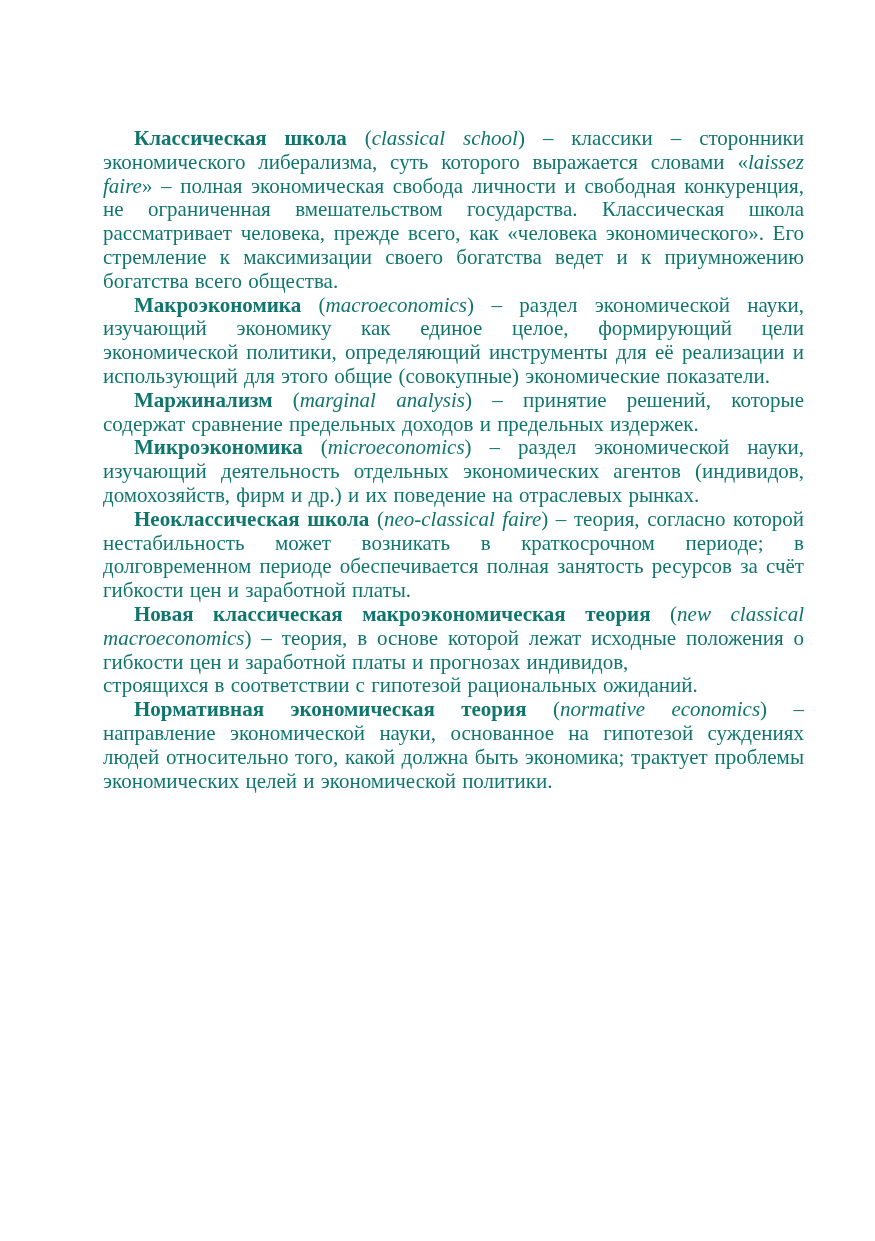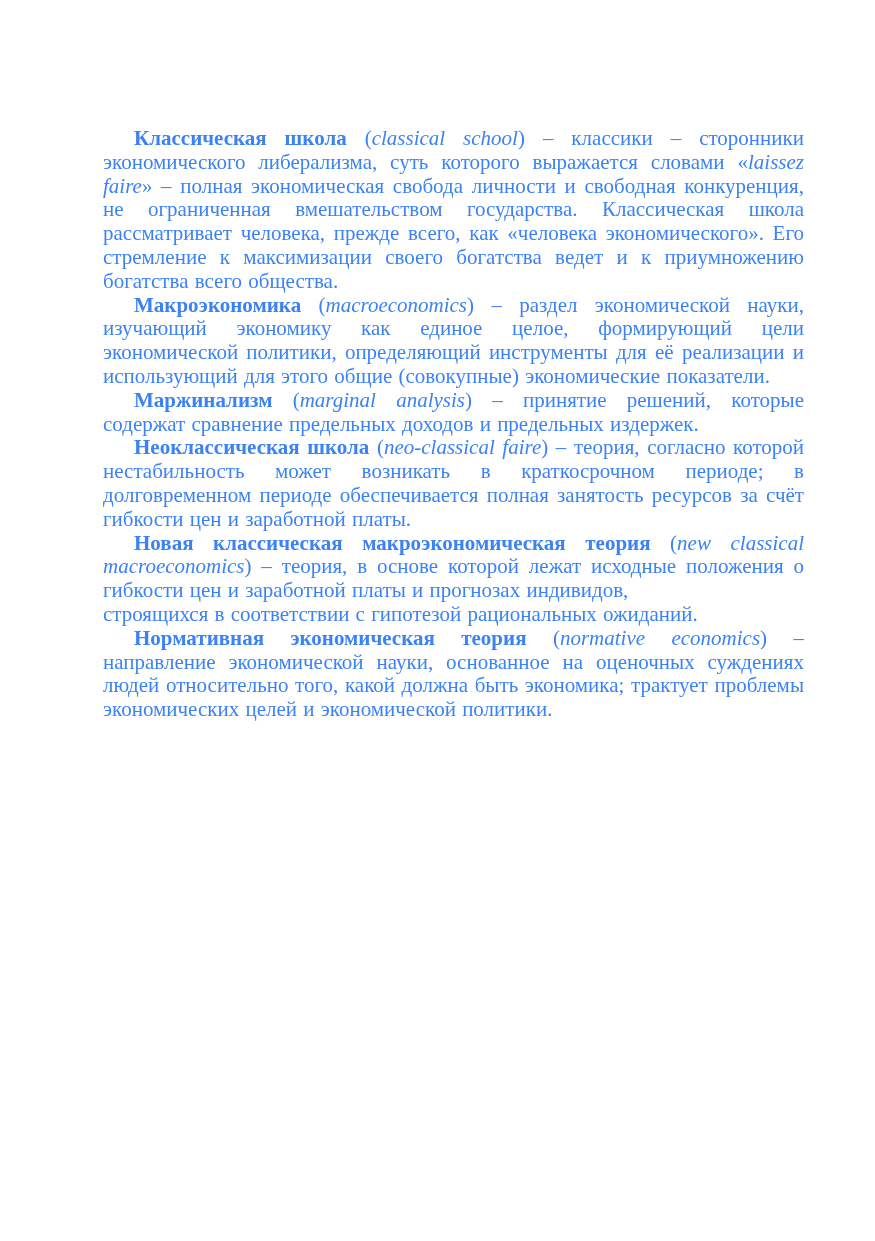--- a/index.html
+++ b/index.html
@@ -5,21 +5,21 @@
   html, body {
     margin: 0;
     padding: 0;
     background: #ffffff;
   }
   .page {
     position: relative;
     width: 875px;
     height: 892px;
     background: #ffffff;
-    color: #3b82f6;
+    color: #0f766e;
     font-family: "Liberation Serif", "DejaVu Serif", serif;
     overflow: hidden;
   }
   .text-block {
     position: absolute;
     left: 103px;
     top: 127px;
     width: 701px;
   }
   p.entry {
@@ -49,19 +49,20 @@
   }
 </style>
 </head>
 <body>
 
 <div class="page">
   <div class="text-block" id="entries">
       <p class="entry"><b>Классическая школа</b> (<i>classical school</i>) <span>– классики – сторонники экономического либерализма, суть которого выражается словами «<i>laissez faire</i>» – полная экономическая свобода личности и свободная конкуренция, не ограниченная вмешательством государства. Классическая школа рассматривает человека, прежде всего, как «человека экономического». Его стремление к максимизации своего богатства ведет и к приумножению богатства всего общества.</span></p>
       <p class="entry"><b>Макроэкономика</b> (<i>macroeconomics</i>) <span>– раздел экономической науки, изучающий экономику как единое целое, формирующий цели экономической политики, определяющий инструменты для её реализации и использующий для этого общие (совокупные) экономические показатели.</span></p>
       <p class="entry"><b>Маржинализм</b> (<i>marginal analysis</i>) <span>– принятие решений, которые содержат сравнение предельных доходов и предельных издержек.</span></p>
+      <p class="entry"><b>Микроэкономика</b> (<i>microeconomics</i>) <span>– раздел экономической науки, изучающий деятельность отдельных экономических агентов (индивидов, домохозяйств, фирм и др.) и их поведение на отраслевых рынках.</span></p>
       <p class="entry"><b>Неоклассическая школа</b> (<i>neo-classical faire</i>) <span>– теория, согласно которой нестабильность может возникать в краткосрочном периоде; в долговременном периоде обеспечивается полная занятость ресурсов за счёт гибкости цен и заработной платы.</span></p>
       <p class="entry"><b>Новая классическая макроэкономическая теория</b> (<i>new classical macroeconomics</i>) <span>– теория, в основе которой лежат исходные положения о гибкости цен и заработной платы и прогнозах индивидов,
 строящихся в соответствии с гипотезой рациональных ожиданий.</span></p>
-      <p class="entry"><b>Нормативная экономическая теория</b> (<i>normative economics</i>) <span>– направление экономической науки, основанное на оценочных суждениях людей относительно того, какой должна быть экономика; трактует проблемы экономических целей и экономической политики.</span></p>
+      <p class="entry"><b>Нормативная экономическая теория</b> (<i>normative economics</i>) <span>– направление экономической науки, основанное на гипотезой суждениях людей относительно того, какой должна быть экономика; трактует проблемы экономических целей и экономической политики.</span></p>
     </div>
   <div class="page-number">7</div>
 </div>
 
 </body></html>

